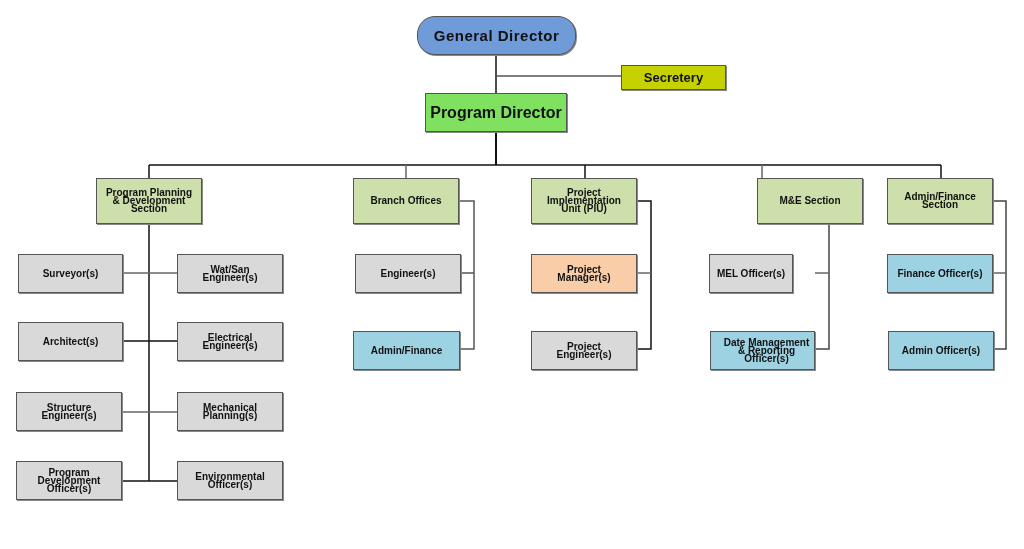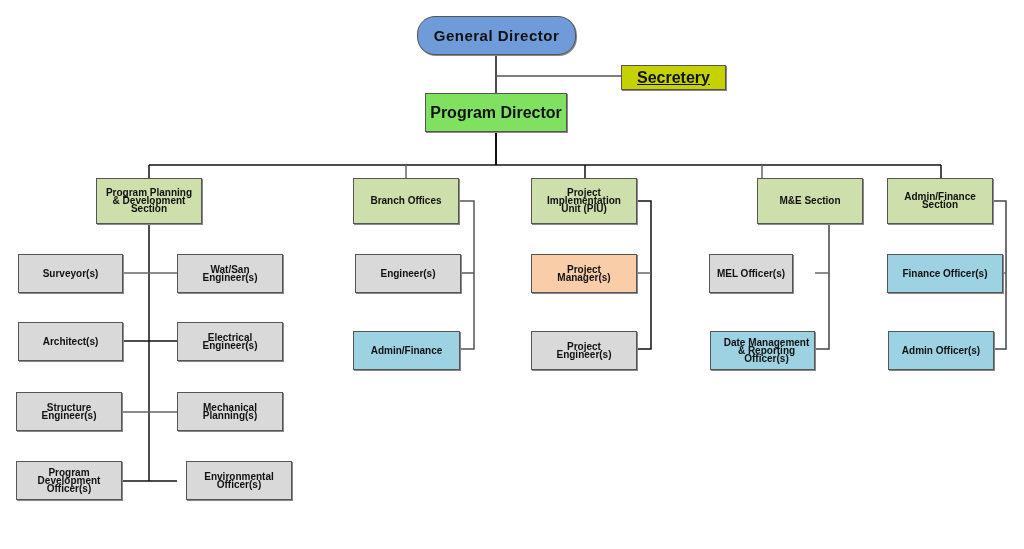--- a/index.html
+++ b/index.html
@@ -1,20 +1,20 @@
 <!DOCTYPE html>
 <html><head>
 <meta charset="utf-8">
 <style>
   html,body{margin:0;padding:0;background:#fff;}
   body{width:1024px;height:549px;position:relative;overflow:hidden;font-family:"Liberation Sans",sans-serif;}
   .box{position:absolute;box-sizing:border-box;border:1px solid #555;display:flex;align-items:center;justify-content:center;text-align:center;font-weight:bold;color:#111;font-size:10px;line-height:8px;box-shadow:1px 1px 0 #888;white-space:pre-line;}
   .gd{background:#6f9bd9;font-size:15px;line-height:16px;letter-spacing:0.5px;}
   .pd{background:#80e060;font-size:16px;line-height:14px;}
-  .sec{background:#c6d200;font-size:16px;line-height:14px;text-decoration:underline;}
+  .sec{background:#c6d200;font-size:13px;line-height:14px;}
   .green{background:#cddfab;}
   .grey{background:#d9d9d9;}
   .blue{background:#9dd2e3;}
   .orange{background:#f9cda8;}
   svg.lines{position:absolute;left:0;top:0;}
 </style>
 </head>
 <body>
 
 <svg class="lines" width="1024" height="549">
@@ -70,30 +70,30 @@
 <div class="box grey" style="left:18px;top:322px;width:105px;height:39px;">Architect(s)</div>
 <div class="box grey" style="left:177px;top:322px;width:106px;height:39px;">Electrical
 Engineer(s)</div>
 <div class="box grey" style="left:16px;top:392px;width:106px;height:39px;">Structure
 Engineer(s)</div>
 <div class="box grey" style="left:177px;top:392px;width:106px;height:39px;">Mechanical
 Planning(s)</div>
 <div class="box grey" style="left:16px;top:461px;width:106px;height:39px;">Program
 Development
 Officer(s)</div>
-<div class="box grey" style="left:186px;top:461px;width:106px;height:39px;">Environmental
+<div class="box grey" style="left:177px;top:461px;width:106px;height:39px;">Environmental
 Officer(s)</div>
 
 <div class="box grey" style="left:355px;top:254px;width:106px;height:39px;">Engineer(s)</div>
 <div class="box blue" style="left:353px;top:331px;width:107px;height:39px;">Admin/Finance</div>
 
 <div class="box orange" style="left:531px;top:254px;width:106px;height:39px;">Project
 Manager(s)</div>
 <div class="box grey" style="left:531px;top:331px;width:106px;height:39px;">Project
 Engineer(s)</div>
 
 <div class="box grey" style="left:709px;top:254px;width:84px;height:39px;">MEL Officer(s)</div>
 <div class="box blue" style="left:710px;top:331px;width:105px;height:39px;padding-left:8px;">Date Management
 &amp; Reporting
 Officer(s)</div>
 
-<div class="box blue" style="left:887px;top:254px;width:116px;height:39px;">Finance Officer(s)</div>
+<div class="box blue" style="left:887px;top:254px;width:106px;height:39px;">Finance Officer(s)</div>
 <div class="box blue" style="left:888px;top:331px;width:106px;height:39px;">Admin Officer(s)</div>
 
 </body></html>

